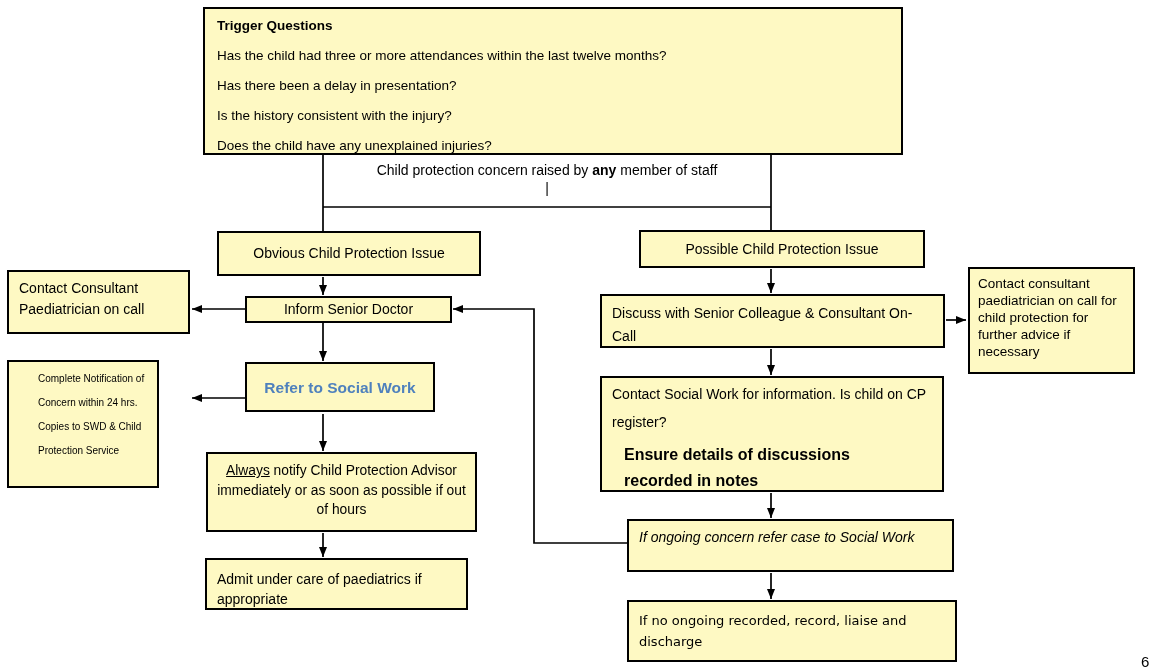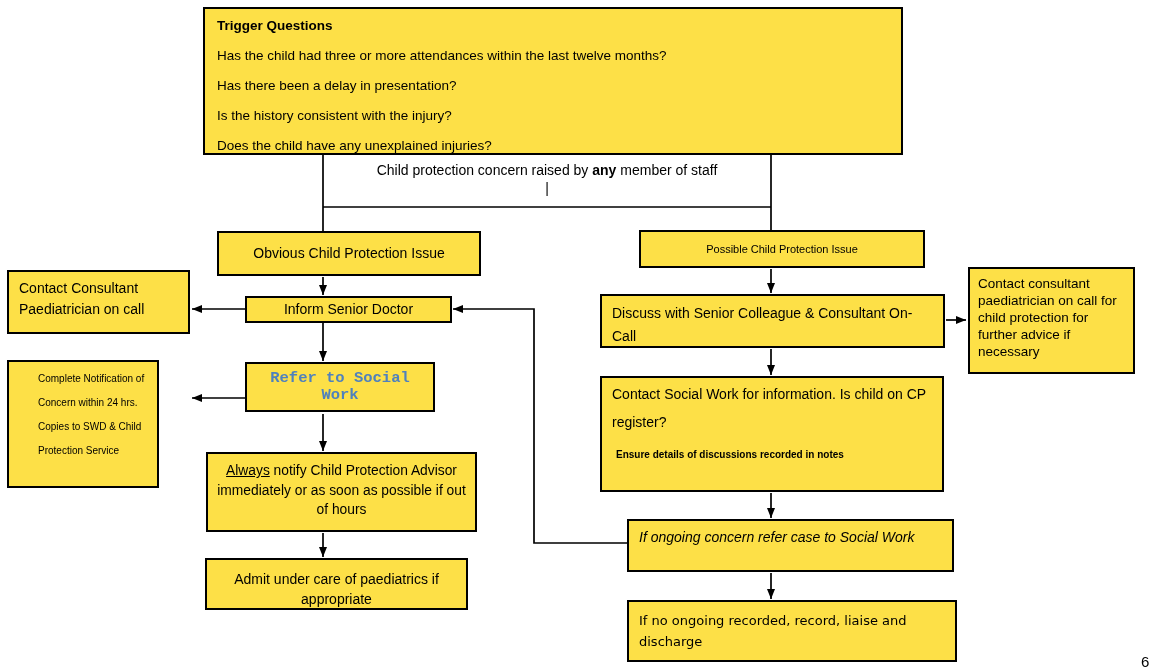--- a/index.html
+++ b/index.html
@@ -2,44 +2,44 @@
 <html><head>
 <meta charset="utf-8">
 <style>
   html,body{margin:0;padding:0;background:#fff;}
   #stage{
     position:relative;width:1159px;height:670px;background:#ffffff;
     font-family:"Liberation Sans",sans-serif;color:#000;overflow:hidden;
   }
   #connectors{position:absolute;left:0;top:0;width:1159px;height:670px;}
   .box{
-    position:absolute;border:2px solid #000;background:#fde047;box-sizing:border-box;
+    position:absolute;border:2px solid #000;background:#fef9c3;box-sizing:border-box;
     font-size:13.5px;line-height:17px;
   }
   .center{display:flex;align-items:center;justify-content:center;text-align:center;}
   #trigger{left:203px;top:7px;width:700px;height:148px;padding:9px 12px;}
   #trigger p{margin:0 0 15px;line-height:15px;}
   #trigger .t-title{font-weight:bold;}
   #concern{position:absolute;left:330px;top:161px;width:434px;text-align:center;
     font-size:14px;line-height:18px;}
   #obvious{left:217px;top:231px;width:264px;height:45px;font-size:14px;}
   #inform{left:245px;top:296px;width:207px;height:27px;font-size:14px;}
   #contact-consultant{left:7px;top:270px;width:183px;height:64px;padding:6px 10px;font-size:14px;line-height:21px;}
   #refer{left:245px;top:362px;width:190px;height:50px;
-    font-family:Liberation Mono, monospace;font-weight:bold;font-size:15.5px;color:#4f81bd;}
+    font-family:Liberation Sans, sans-serif;font-weight:bold;font-size:15.5px;color:#4f81bd;}
   #notification{left:7px;top:360px;width:152px;height:128px;padding:5px 8px 5px 29px;font-size:10px;line-height:24px;}
   #always{left:206px;top:452px;width:271px;height:80px;padding:7px 6px;text-align:center;font-size:13.8px;line-height:19.5px;}
   #always .u{text-decoration:underline;}
-  #admit{left:205px;top:558px;width:263px;height:52px;padding:9px 10px;text-align:center;font-size:14px;line-height:20px;}
-  #possible{left:639px;top:230px;width:286px;height:38px;font-size:11px;}
+  #admit{left:205px;top:558px;width:263px;height:52px;padding:9px 10px;text-align:left;font-size:14px;line-height:20px;}
+  #possible{left:639px;top:230px;width:286px;height:38px;font-size:14px;}
   #discuss{left:600px;top:294px;width:345px;height:54px;padding:6px 10px;font-size:14px;line-height:23px;}
   #contact-paed{left:968px;top:267px;width:167px;height:107px;padding:6px 8px;font-size:13.5px;line-height:17px;}
   #social{left:600px;top:376px;width:344px;height:116px;padding:2px 10px;}
   #social .swp{margin:0;font-size:14px;line-height:28px;}
-  #social .swp-bold{margin:6px 4px 0;font-weight:bold;font-size:10px;line-height:26px;}
+  #social .swp-bold{margin:6px 12px 0;font-weight:bold;font-size:16px;line-height:26px;}
   #ongoing{left:627px;top:519px;width:327px;height:53px;padding:8px 10px;font-size:14px;font-style:italic;}
   #no-ongoing{left:627px;top:600px;width:330px;height:62px;padding:8px 10px;
     font-family:"DejaVu Sans",sans-serif;font-size:13px;line-height:21px;}
   #page-num{position:absolute;left:1141px;top:653px;font-size:15px;}
   b{font-weight:bold;}
 </style>
 </head>
 <body>
 
 <div id="stage">

